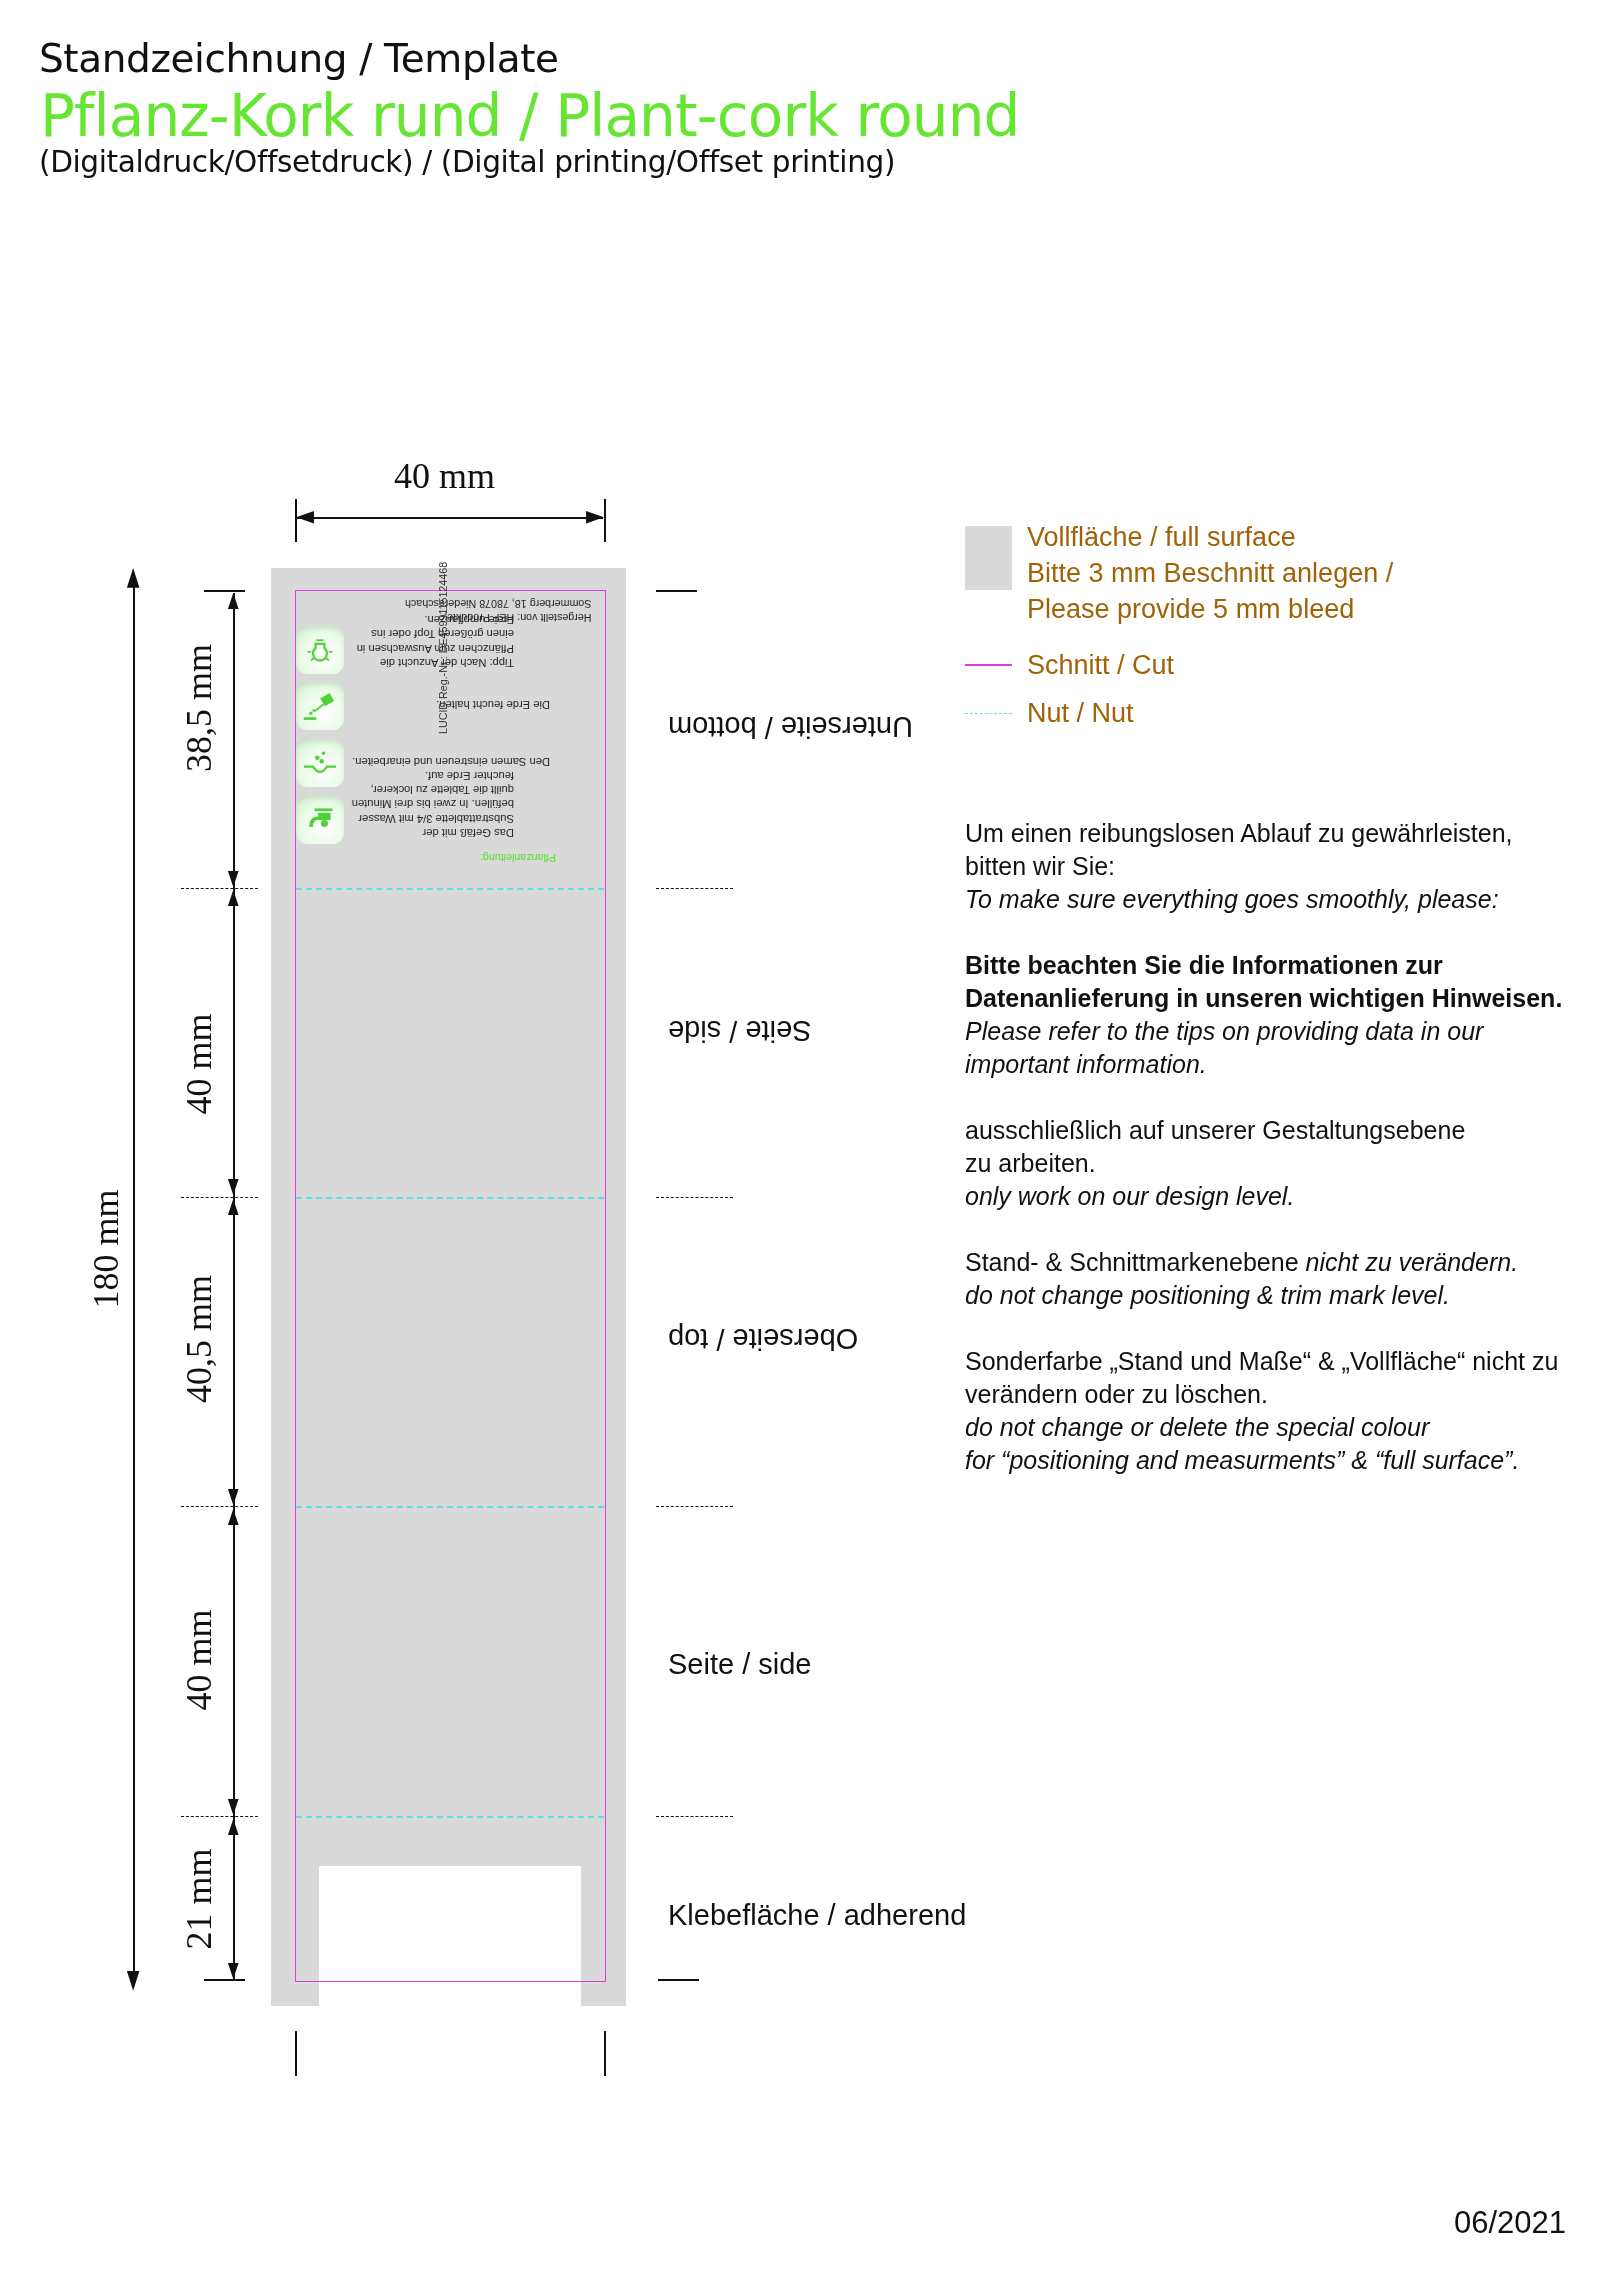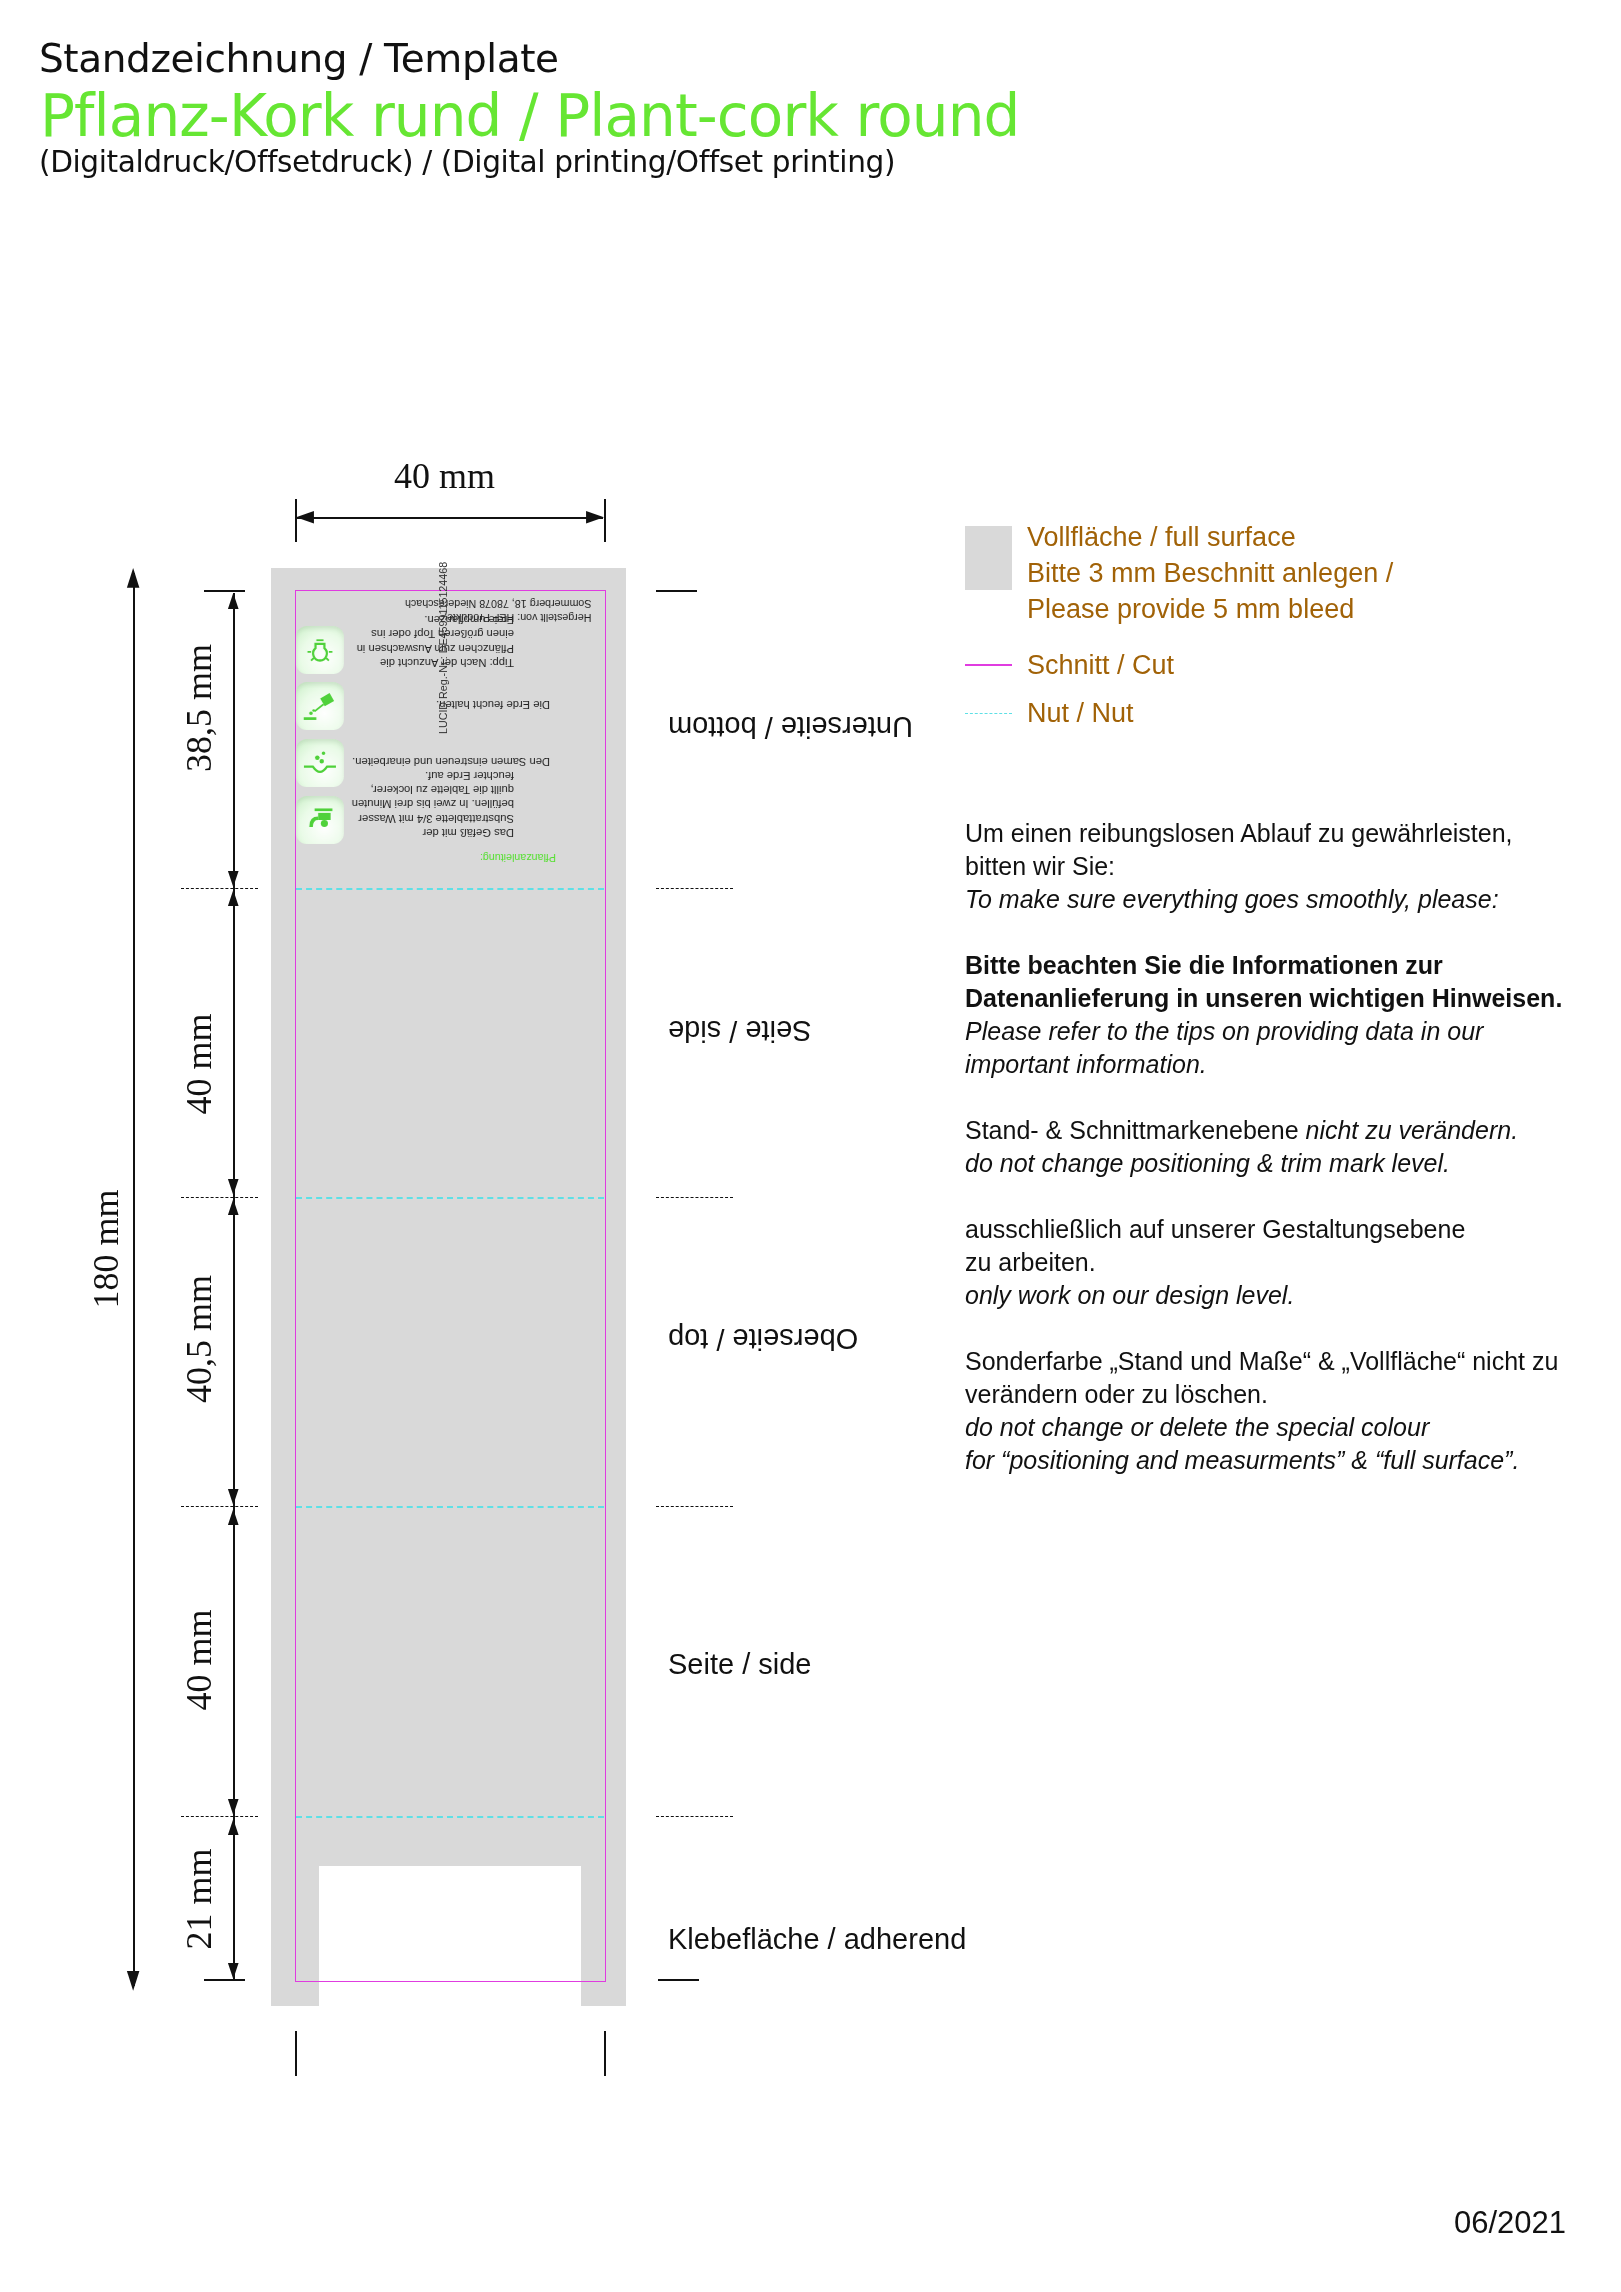--- a/index.html
+++ b/index.html
@@ -174,21 +174,21 @@
 <div class="abs" style="left:656px; top:1816px; width:77px; border-top:1.8px dashed #111;"></div>
 <div class="abs blk" style="left:658px; top:1979px; width:41px; height:1.8px;"></div>
 
 <div class="abs blk" style="left:295px; top:2031px; width:1.8px; height:45px;"></div>
 <div class="abs blk" style="left:604px; top:2031px; width:1.8px; height:45px;"></div>
 
 <div class="abs sec-label flip" style="left:668px; top:710px;">Unterseite / bottom</div>
 <div class="abs sec-label flip" style="left:668px; top:1014px;">Seite / side</div>
 <div class="abs sec-label flip" style="left:668px; top:1322px;">Oberseite / top</div>
 <div class="abs sec-label" style="left:668px; top:1648px;">Seite / side</div>
-<div class="abs sec-label" style="left:668px; top:1899px;margin-top:24px;">Klebefläche / adherend</div>
+<div class="abs sec-label" style="left:668px; top:1899px;">Klebefläche / adherend</div>
 
 <div class="abs gray" style="left:965px; top:526px; width:47px; height:64px;"></div>
 <div class="abs legend-text" style="left:1027px; top:519px;">Vollfläche / full surface</div>
 <div class="abs legend-text" style="left:1027px; top:555px;">Bitte 3 mm Beschnitt anlegen /</div>
 <div class="abs legend-text" style="left:1027px; top:591px;">Please provide 5 mm bleed</div>
 
 <div class="abs" style="left:965px; top:664px; width:47px; height:1.8px; background:#e03ce0;"></div>
 <div class="abs legend-text" style="left:1027px; top:647px;">Schnitt / Cut</div>
 
 <div class="abs" style="left:965px; top:713px; width:47px; border-top:1.8px dashed #5ee0e6;"></div>
@@ -200,27 +200,27 @@
     <span>bitten wir Sie:</span><br>
     <span class="i">To make sure everything goes smoothly, please:</span>
   </p>
   <p>
     <span class="b">Bitte beachten Sie die Informationen zur</span><br>
     <span class="b">Datenanlieferung in unseren wichtigen Hinweisen.</span><br>
     <span class="i">Please refer to the tips on providing data in our</span><br>
     <span class="i">important information.</span>
   </p>
   <p>
-    <span>Stand- &amp; Schnittmarkenebene </span><span class="i">nicht zu verändern.</span><br>
-    <span class="i">do not change positioning &amp; trim mark  level.</span>
-  </p>
-  <p>
     <span>ausschließlich auf unserer Gestaltungsebene</span><br>
     <span>zu arbeiten.</span><br>
     <span class="i">only work on our design level.</span>
+  </p>
+  <p>
+    <span>Stand- &amp; Schnittmarkenebene </span><span class="i">nicht zu verändern.</span><br>
+    <span class="i">do not change positioning &amp; trim mark  level.</span>
   </p>
   <p>
     <span>Sonderfarbe „Stand und Maße“ &amp; „Vollfläche“ nicht zu</span><br>
     <span>verändern oder zu löschen.</span><br>
     <span class="i">do not change or delete the special colour</span><br>
     <span class="i">for “positioning and measurments” &amp; “full surface”.</span>
   </p>
 </div>
 
 <div class="abs" style="left:1454px; top:2205px; font-size:31px; color:#111;">06/2021</div>

